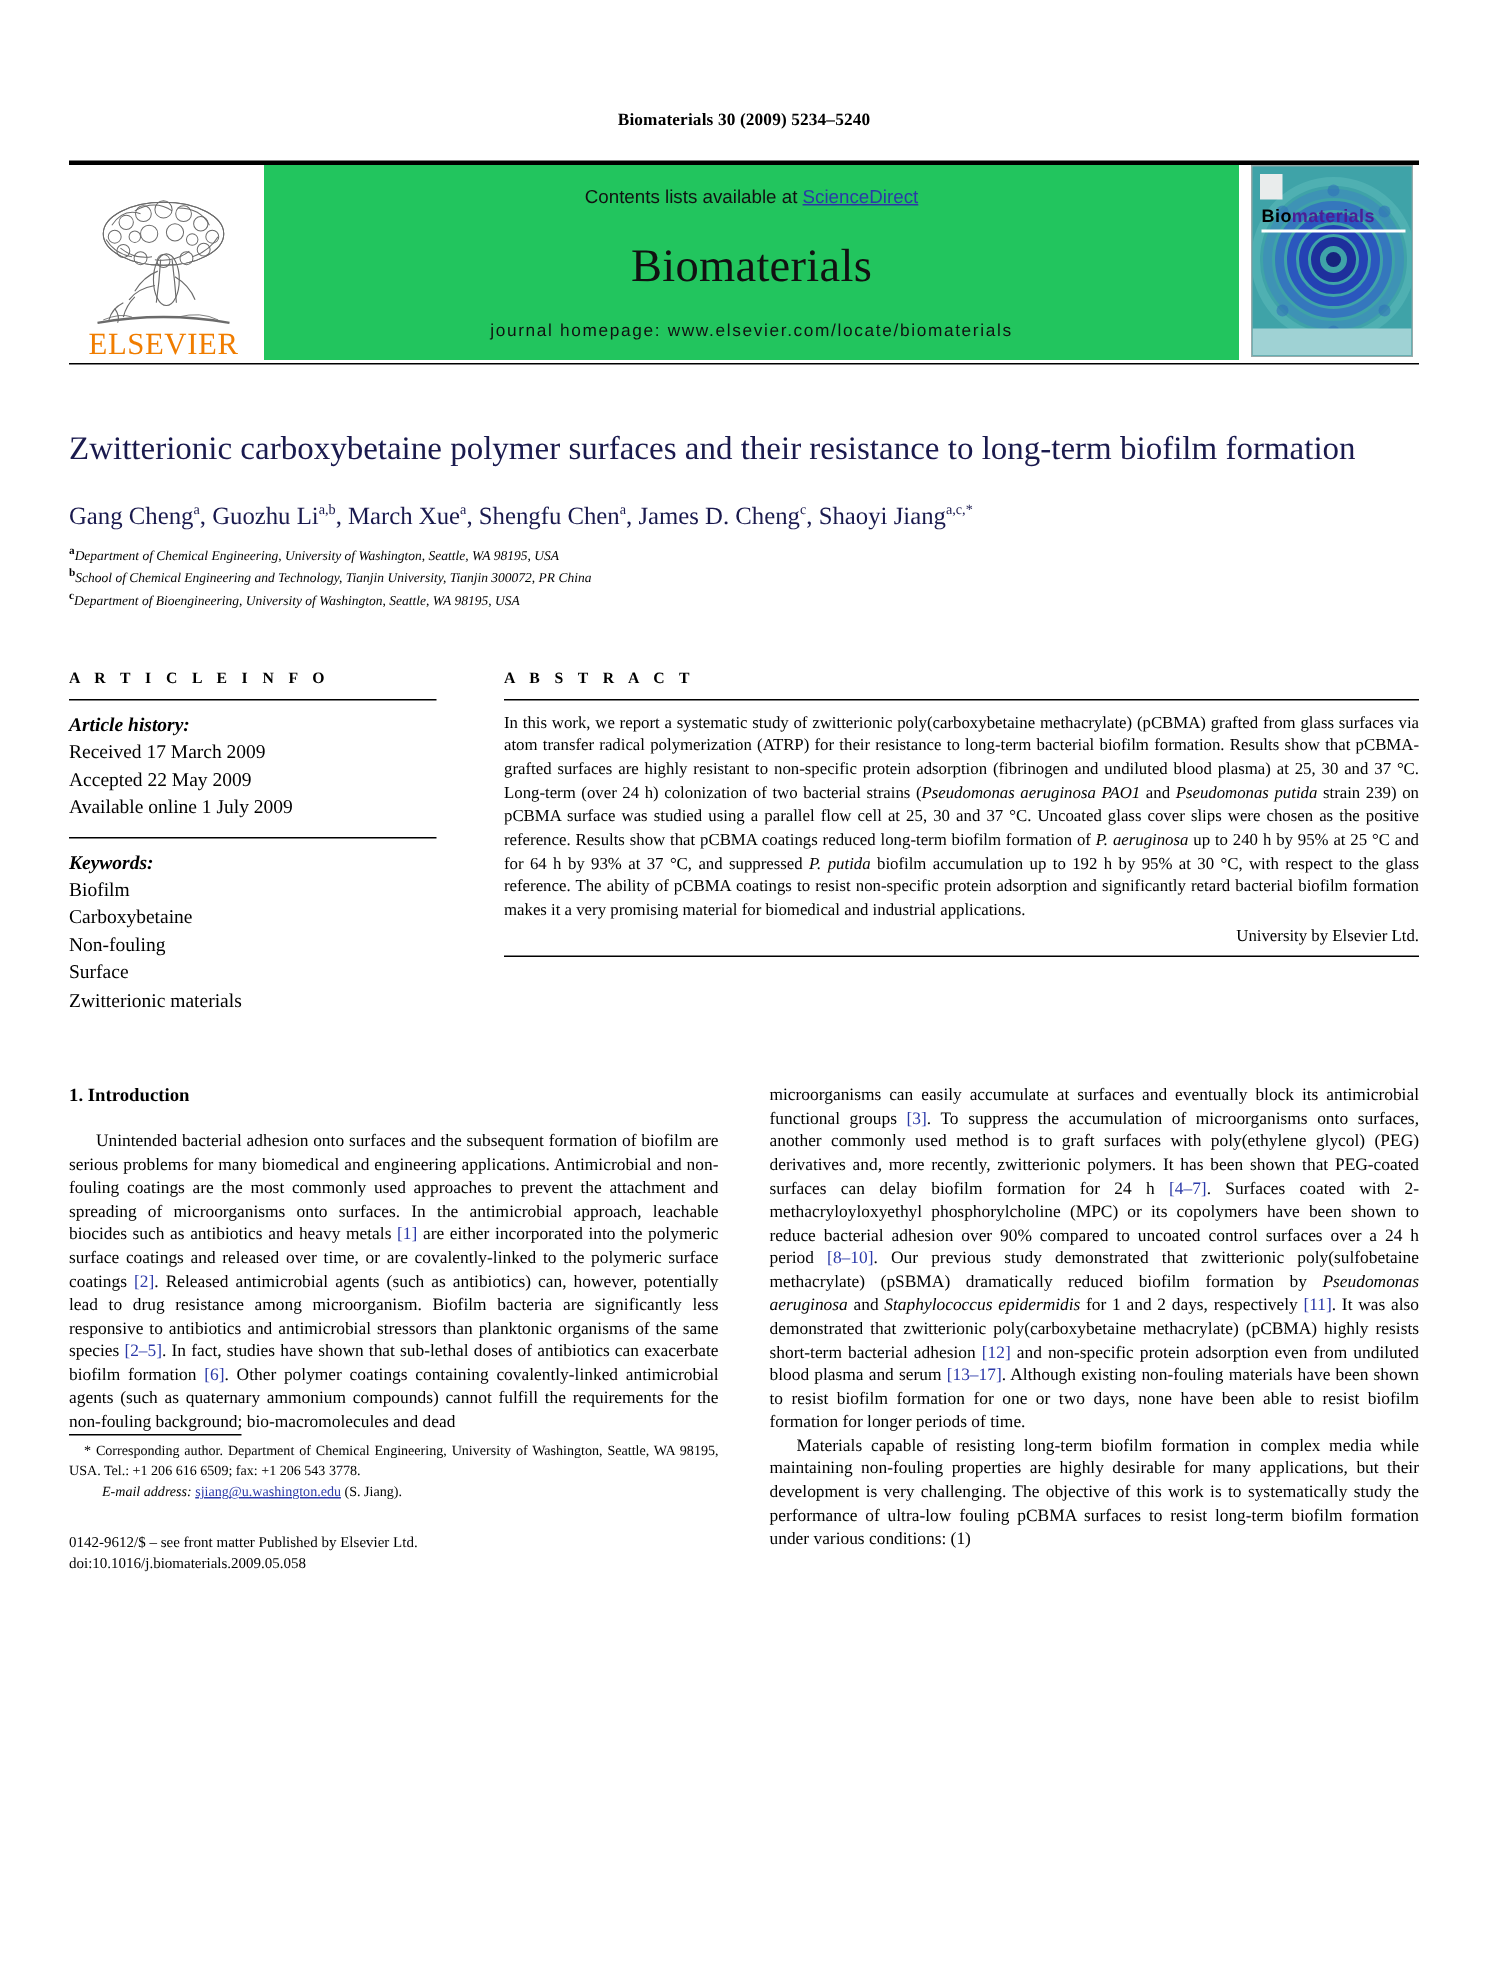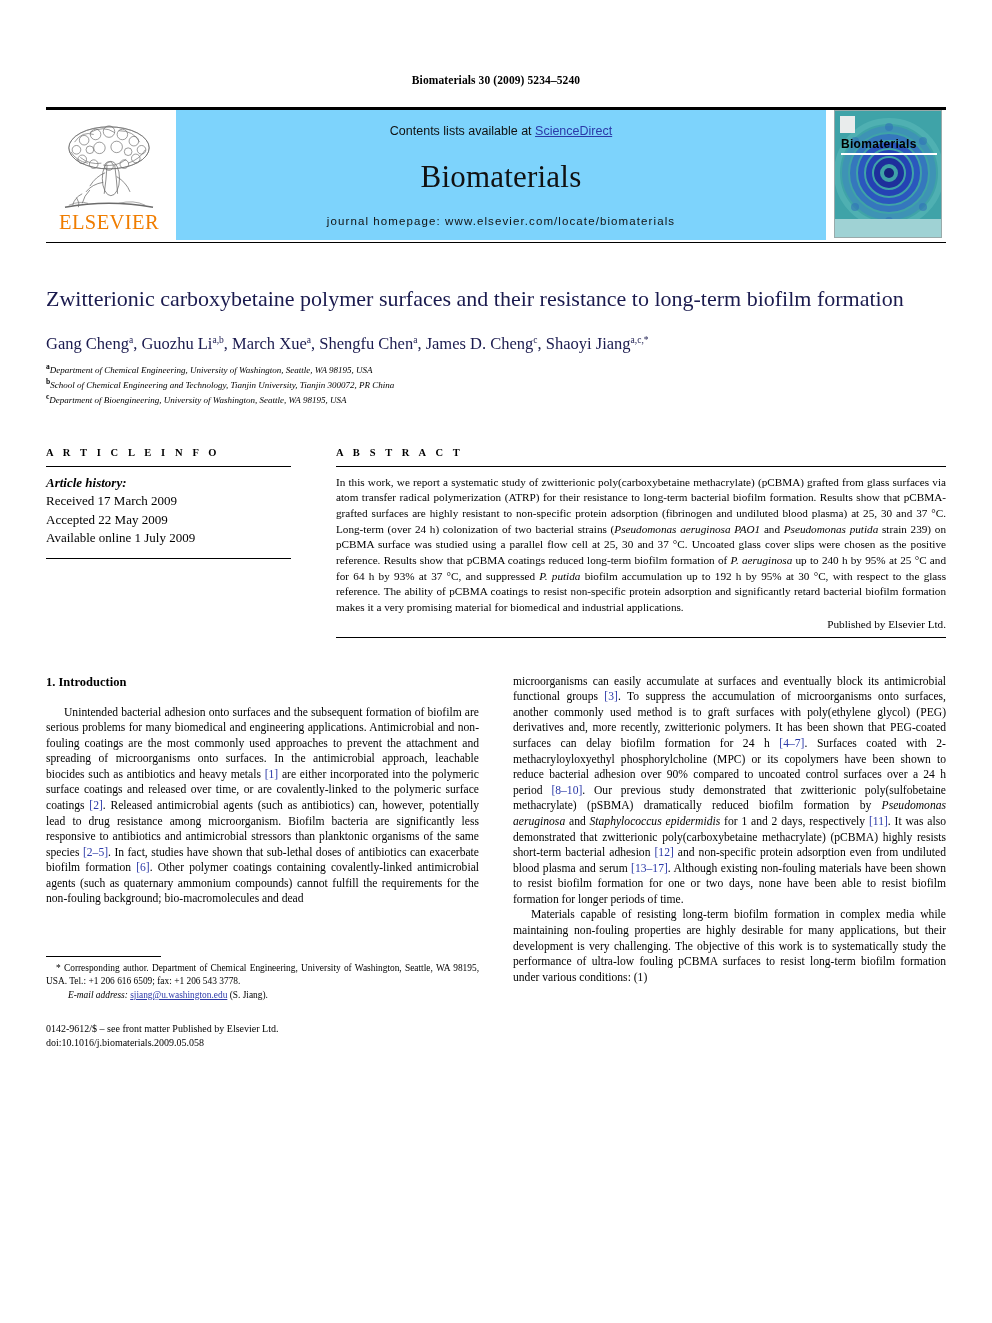--- a/index.html
+++ b/index.html
@@ -39,39 +39,39 @@
     display: flex;
     align-items: stretch;
     height: 130px;
   }
   .elsevier-block {
     width: 126px;
     flex: 0 0 126px;
     display: flex;
     flex-direction: column;
     align-items: center;
-    justify-content: center;
+    justify-content: flex-end;
     padding-top: 6px;
     box-sizing: border-box;
   }
   .elsevier-tree {
     width: 96px;
     height: 88px;
   }
   .elsevier-word {
     font-family: "Liberation Serif", serif;
     font-size: 20.5px;
     color: #F07D00;
     letter-spacing: .4px;
     line-height: 1;
     margin-top: 1px;
   }
   .center-band {
     flex: 1 1 auto;
-    background: #7dd3fc;
+    background: #22c55e;
     display: flex;
     flex-direction: column;
     align-items: center;
     justify-content: space-between;
     padding: 14px 0 13px;
     box-sizing: border-box;
     margin-left: 4px;
     margin-right: 8px;
   }
   .contents-line {
@@ -113,21 +113,21 @@
     position: absolute;
     left: 6px;
     top: 26px;
     font-family: "Liberation Sans", sans-serif;
     font-size: 12px;
     font-weight: bold;
     letter-spacing: .3px;
     z-index: 4;
   }
   .cover-title .bio { color: #000000; }
-  .cover-title .mat { color: #000000; }
+  .cover-title .mat { color: #4c1d95; }
   .cover-rule {
     position: absolute;
     left: 6px;
     top: 42px;
     width: 96px;
     height: 2px;
     background: #fff;
     z-index: 4;
   }
   .cover-logo {
@@ -403,29 +403,37 @@
     <div class="col-info">
       <div class="sec-head">A R T I C L E   I N F O</div>
       <div class="hr-thick"></div>
       <div class="info-group">
         <div class="lbl">Article history:</div>
         <div>Received 17 March 2009</div>
         <div>Accepted 22 May 2009</div>
         <div>Available online 1 July 2009</div>
       </div>
       <div class="hr-thin"></div>
+      <div class="info-group">
+        <div class="lbl">Keywords:</div>
+        <div>Biofilm</div>
+        <div>Carboxybetaine</div>
+        <div>Non-fouling</div>
+        <div>Surface</div>
+        <div>Zwitterionic materials</div>
+      </div>
     </div>
 
     <div class="col-abstract">
       <div class="sec-head">A B S T R A C T</div>
       <div class="hr-thick"></div>
       <div class="abstract-body">
         <span id="abstract-para">In this work, we report a systematic study of zwitterionic poly(carboxybetaine methacrylate) (pCBMA) grafted from glass surfaces via atom transfer radical polymerization (ATRP) for their resistance to long-term bacterial biofilm formation. Results show that pCBMA-grafted surfaces are highly resistant to non-specific protein adsorption (fibrinogen and undiluted blood plasma) at 25, 30 and 37 °C. Long-term (over 24 h) colonization of two bacterial strains (<i>Pseudomonas aeruginosa PAO1</i> and <i>Pseudomonas putida</i> strain 239) on pCBMA surface was studied using a parallel flow cell at 25, 30 and 37 °C. Uncoated glass cover slips were chosen as the positive reference. Results show that pCBMA coatings reduced long-term biofilm formation of <i>P. aeruginosa</i> up to 240 h by 95% at 25 °C and for 64 h by 93% at 37 °C, and suppressed <i>P. putida</i> biofilm accumulation up to 192 h by 95% at 30 °C, with respect to the glass reference. The ability of pCBMA coatings to resist non-specific protein adsorption and significantly retard bacterial biofilm formation makes it a very promising material for biomedical and industrial applications.</span>
       </div>
-      <div class="abstract-pub">Published by Elsevier Ltd.</div>
+      <div class="abstract-pub">University by Elsevier Ltd.</div>
       <div class="abstract-rule-bottom"></div>
     </div>
   </div>
 
   <div class="body-cols">
     <div class="bcol left">
       <div class="h2">1. Introduction</div>
       <p id="intro-left-0">Unintended bacterial adhesion onto surfaces and the subsequent formation of biofilm are serious problems for many biomedical and engineering applications. Antimicrobial and non-fouling coatings are the most commonly used approaches to prevent the attachment and spreading of microorganisms onto surfaces. In the antimicrobial approach, leachable biocides such as antibiotics and heavy metals <span class="ref">[1]</span> are either incorporated into the polymeric surface coatings and released over time, or are covalently-linked to the polymeric surface coatings <span class="ref">[2]</span>. Released antimicrobial agents (such as antibiotics) can, however, potentially lead to drug resistance among microorganism. Biofilm bacteria are significantly less responsive to antibiotics and antimicrobial stressors than planktonic organisms of the same species <span class="ref">[2–5]</span>. In fact, studies have shown that sub-lethal doses of antibiotics can exacerbate biofilm formation <span class="ref">[6]</span>. Other polymer coatings containing covalently-linked antimicrobial agents (such as quaternary ammonium compounds) cannot fulfill the requirements for the non-fouling background; bio-macromolecules and dead</p>
     </div>
     <div class="bcol right">

